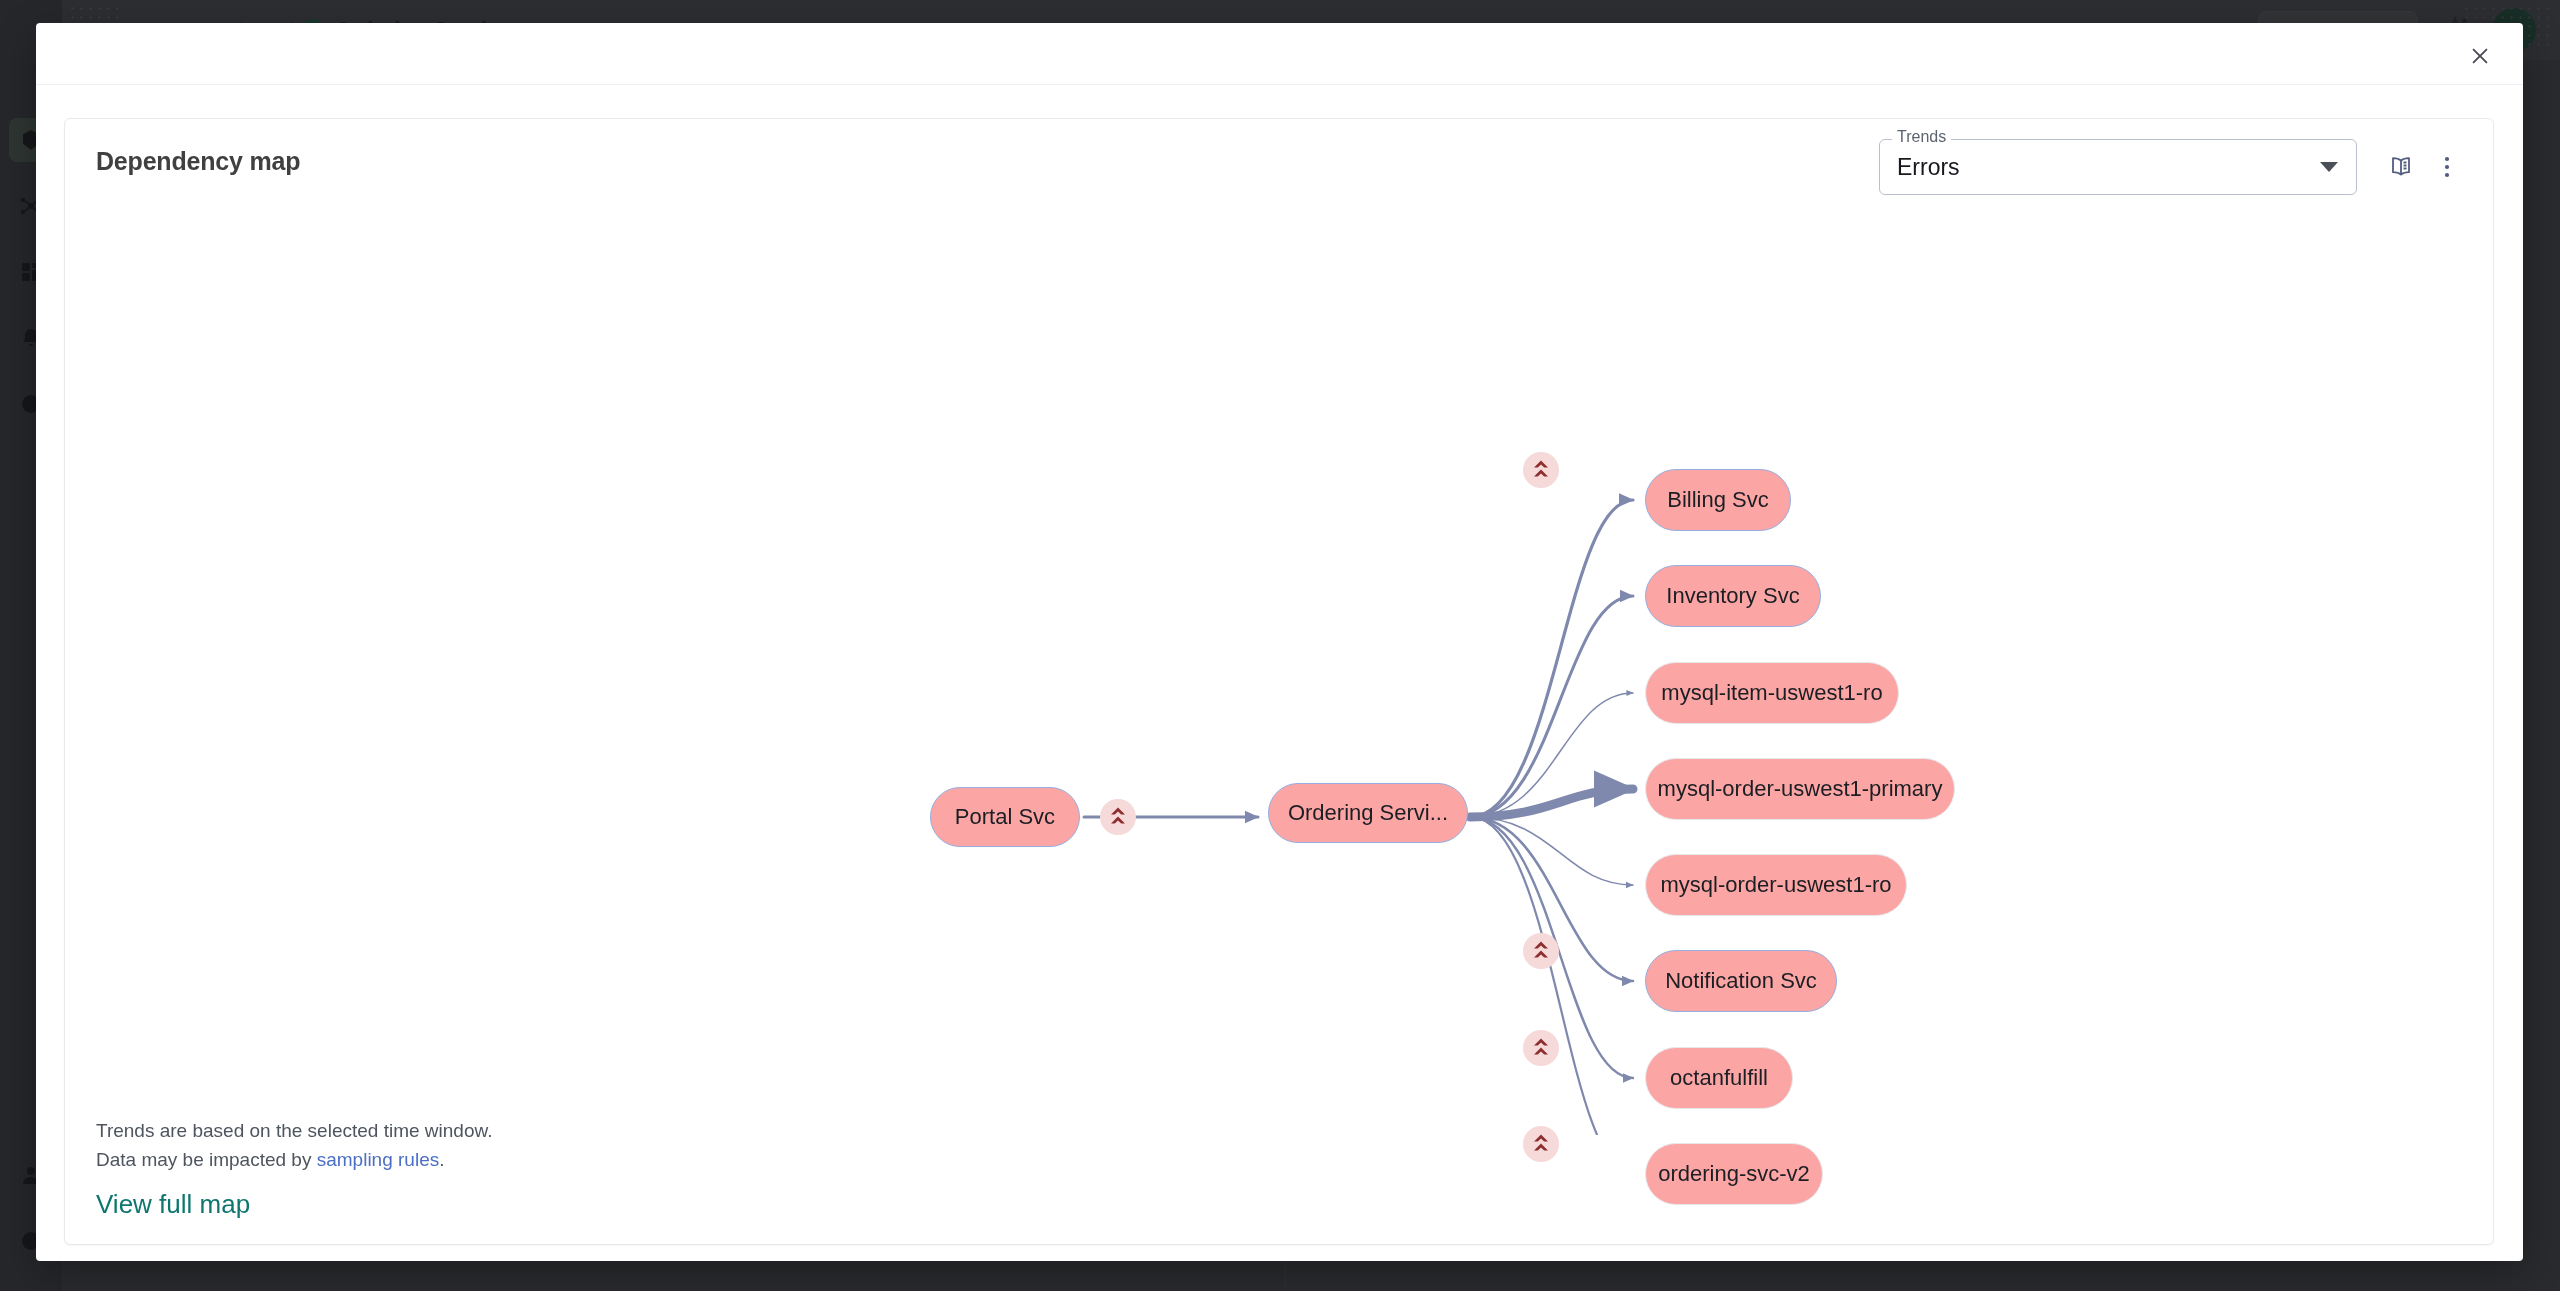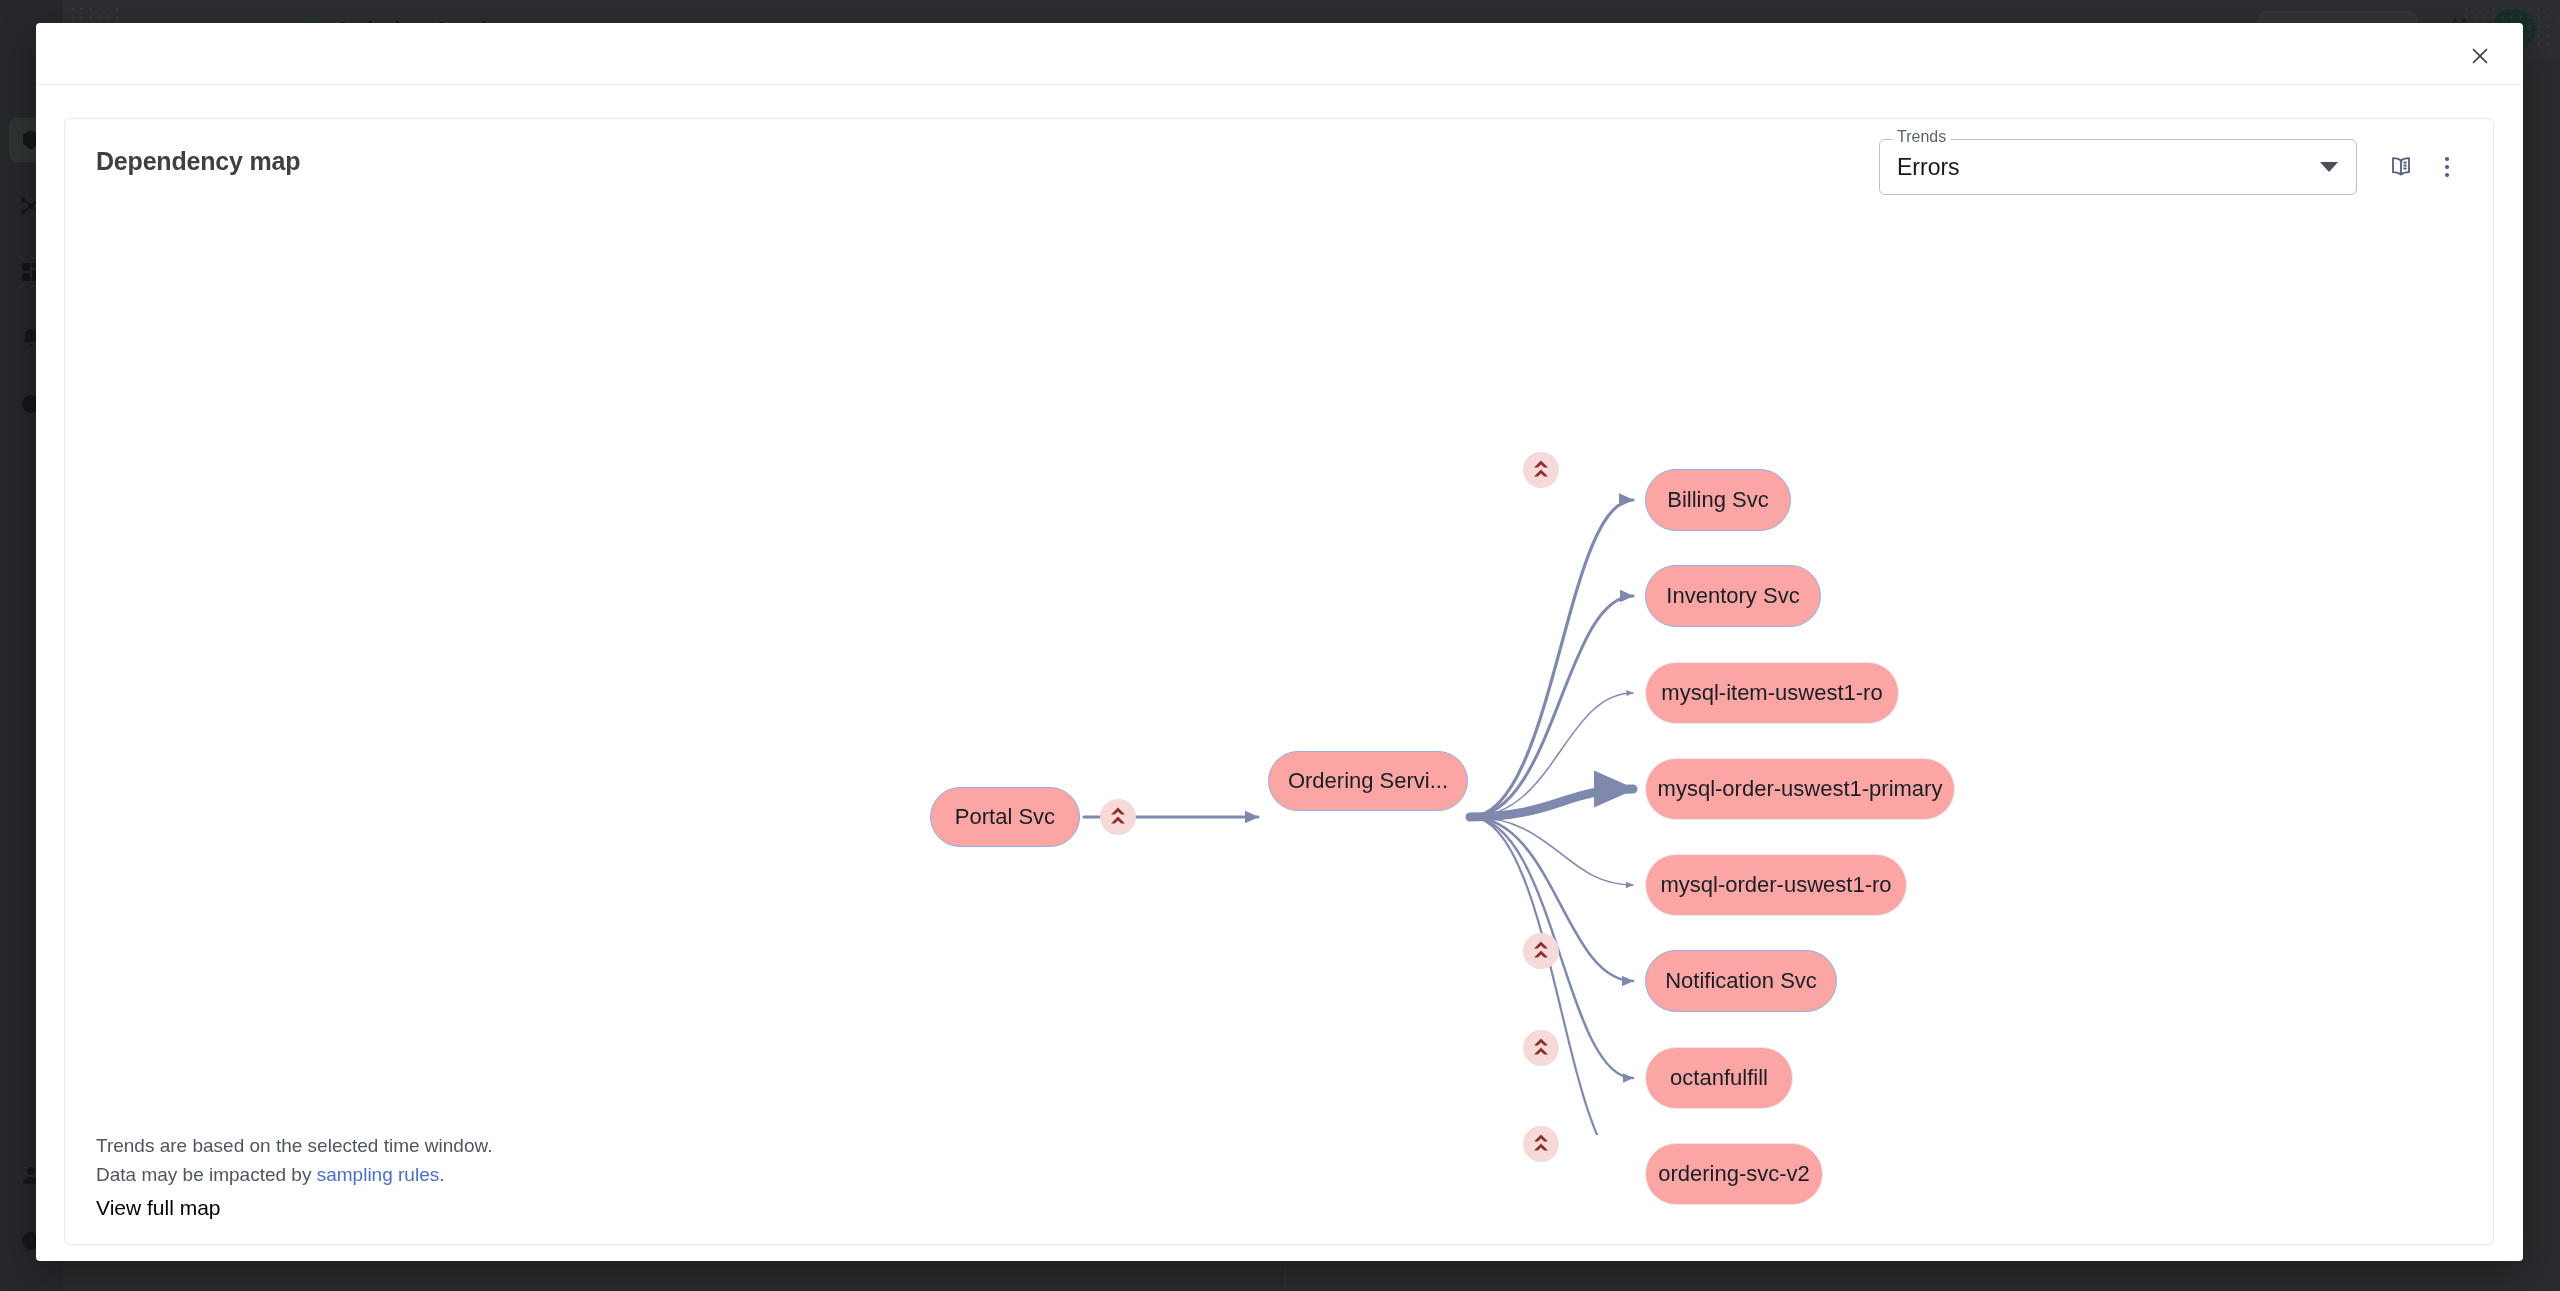--- a/index.html
+++ b/index.html
@@ -243,23 +243,23 @@
     width: 900px;
   }
   .footer-line {
     font-size: 19px; color: #4f555f; line-height: 1.52;
   }
   .footer-link {
     color: #4a6fc4; text-decoration: none; cursor: pointer;
   }
   #view-full-map {
     display: inline-block;
-    margin-top: 6px;
-    font-size: 21px;
-    color: #000000;
+    margin-top: 14px;
+    font-size: 26px;
+    color: #0f766e;
     cursor: pointer;
     text-decoration: none;
   }
 </style>
 </head>
 <body>
 
 <div id="app-backdrop">
   <div id="app-chrome">
 
@@ -413,21 +413,21 @@
             <path d="M 1405 602 C 1489.76 602, 1499.54 670, 1568 670" stroke="#7f88ad" stroke-width="1.6" fill="none" stroke-linecap="round" marker-end="url(#arrow)"></path>
             <path d="M 1405 602 C 1489.76 602, 1499.54 766, 1568 766" stroke="#7f88ad" stroke-width="2.6" fill="none" stroke-linecap="round" marker-end="url(#arrow)"></path>
             <path d="M 1405 602 C 1489.76 602, 1499.54 863, 1568 863" stroke="#7f88ad" stroke-width="2.4" fill="none" stroke-linecap="round" marker-end="url(#arrow)"></path>
             <path d="M 1405 602 C 1489.76 602, 1499.54 959, 1568 959" stroke="#7f88ad" stroke-width="2.2" fill="none" stroke-linecap="round" marker-end="url(#arrow)"></path>
           </g>
       </svg>
       <div id="nodes-layer">
           <div class="node service" style="left: 865px; top: 572px; width: 150px; height: 60px; justify-content: center;">
             <span>Portal Svc</span>
           </div>
-          <div class="node service" style="left: 1203px; top: 536px; width: 200px; height: 60px;">
+          <div class="node service" style="left: 1203px; top: 568px; width: 200px; height: 60px;">
             <span>Ordering Servi...</span>
           </div>
           <div class="node service" style="left: 1580px; top: 254px; width: 146px; height: 62px;">
             <span>Billing Svc</span>
           </div>
           <div class="node service" style="left: 1580px; top: 350px; width: 176px; height: 62px;">
             <span>Inventory Svc</span>
           </div>
           <div class="node database" style="left: 1580px; top: 447px; width: 254px; height: 62px;">
             <span>mysql-item-uswest1-ro</span>

